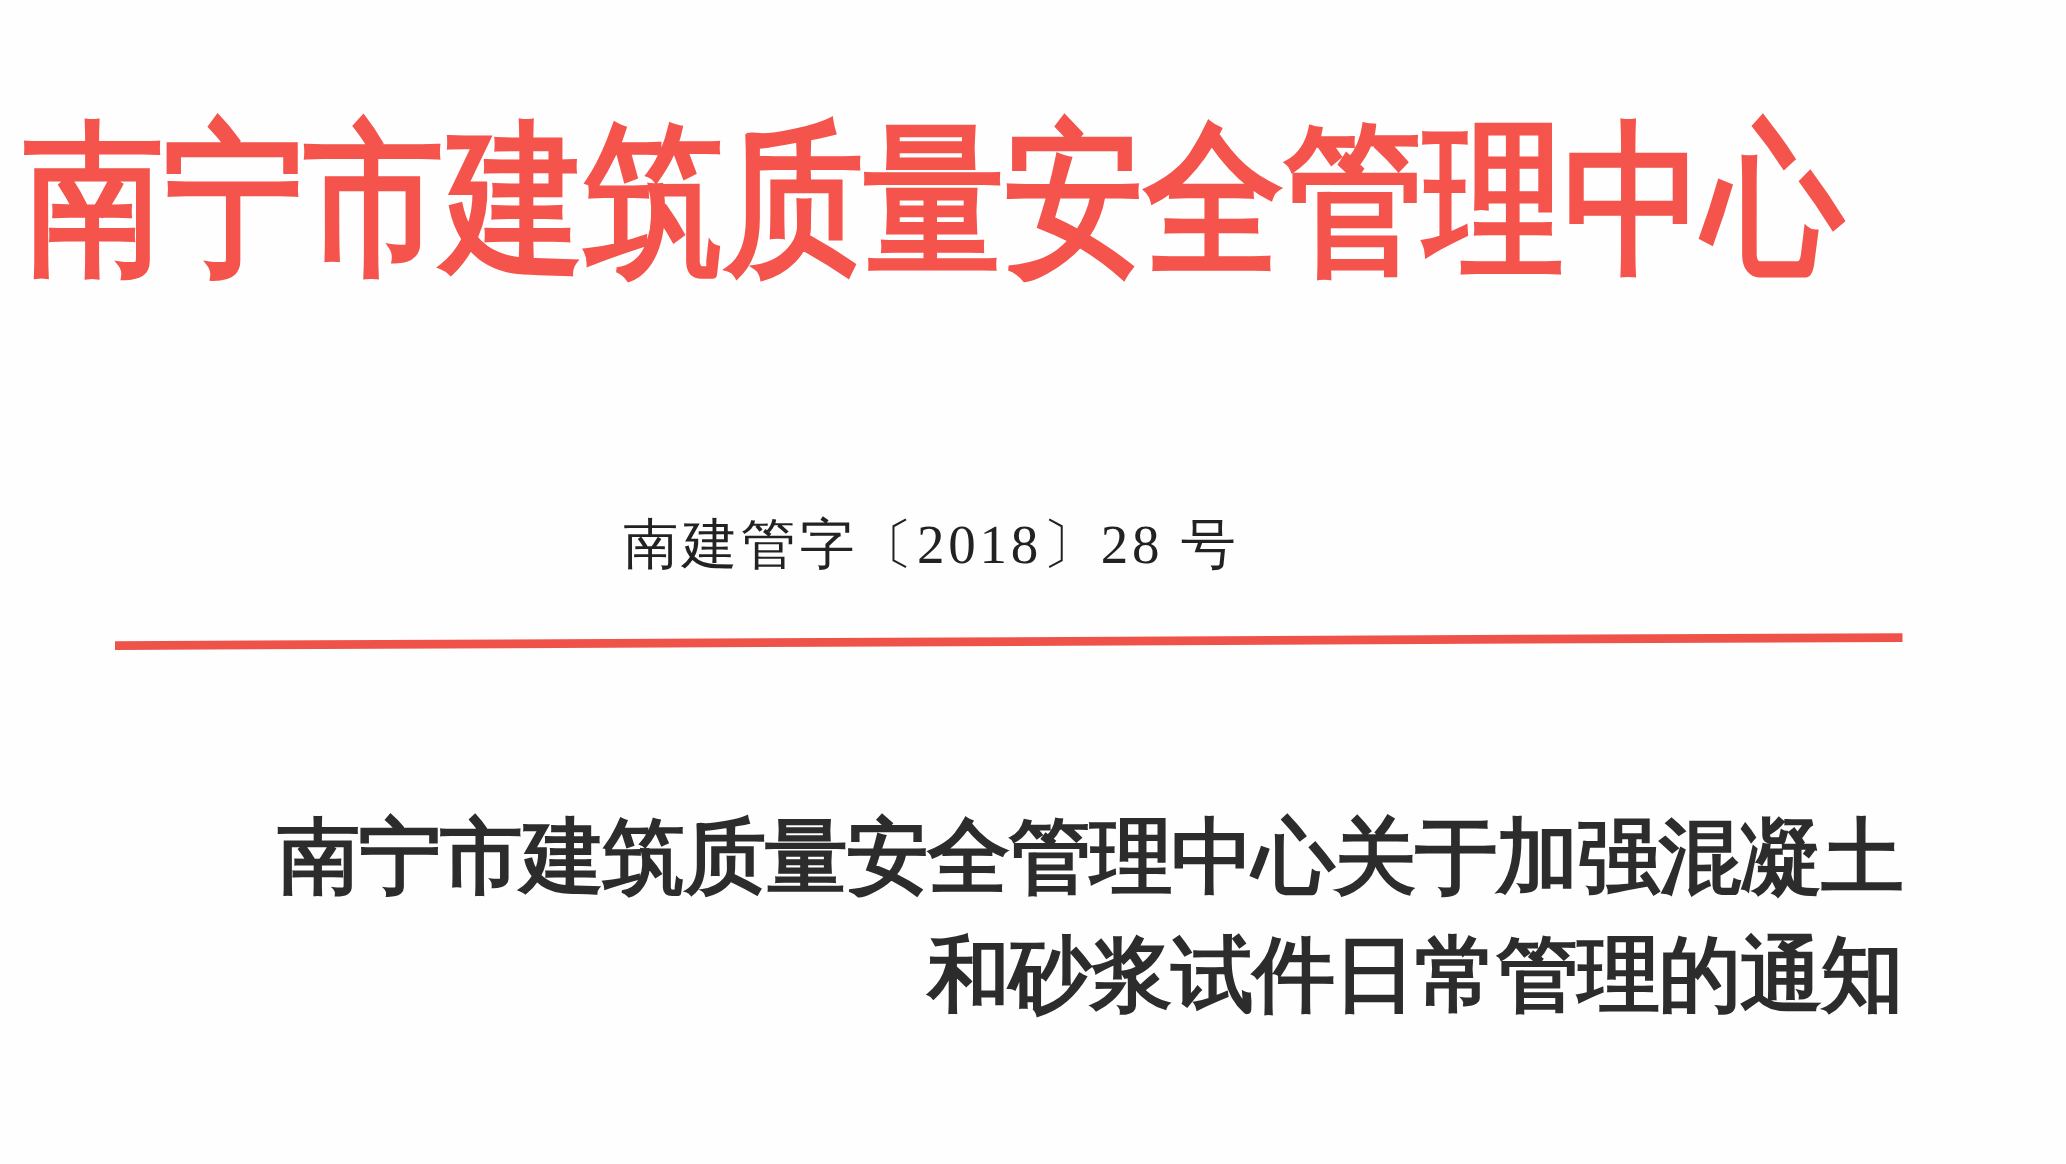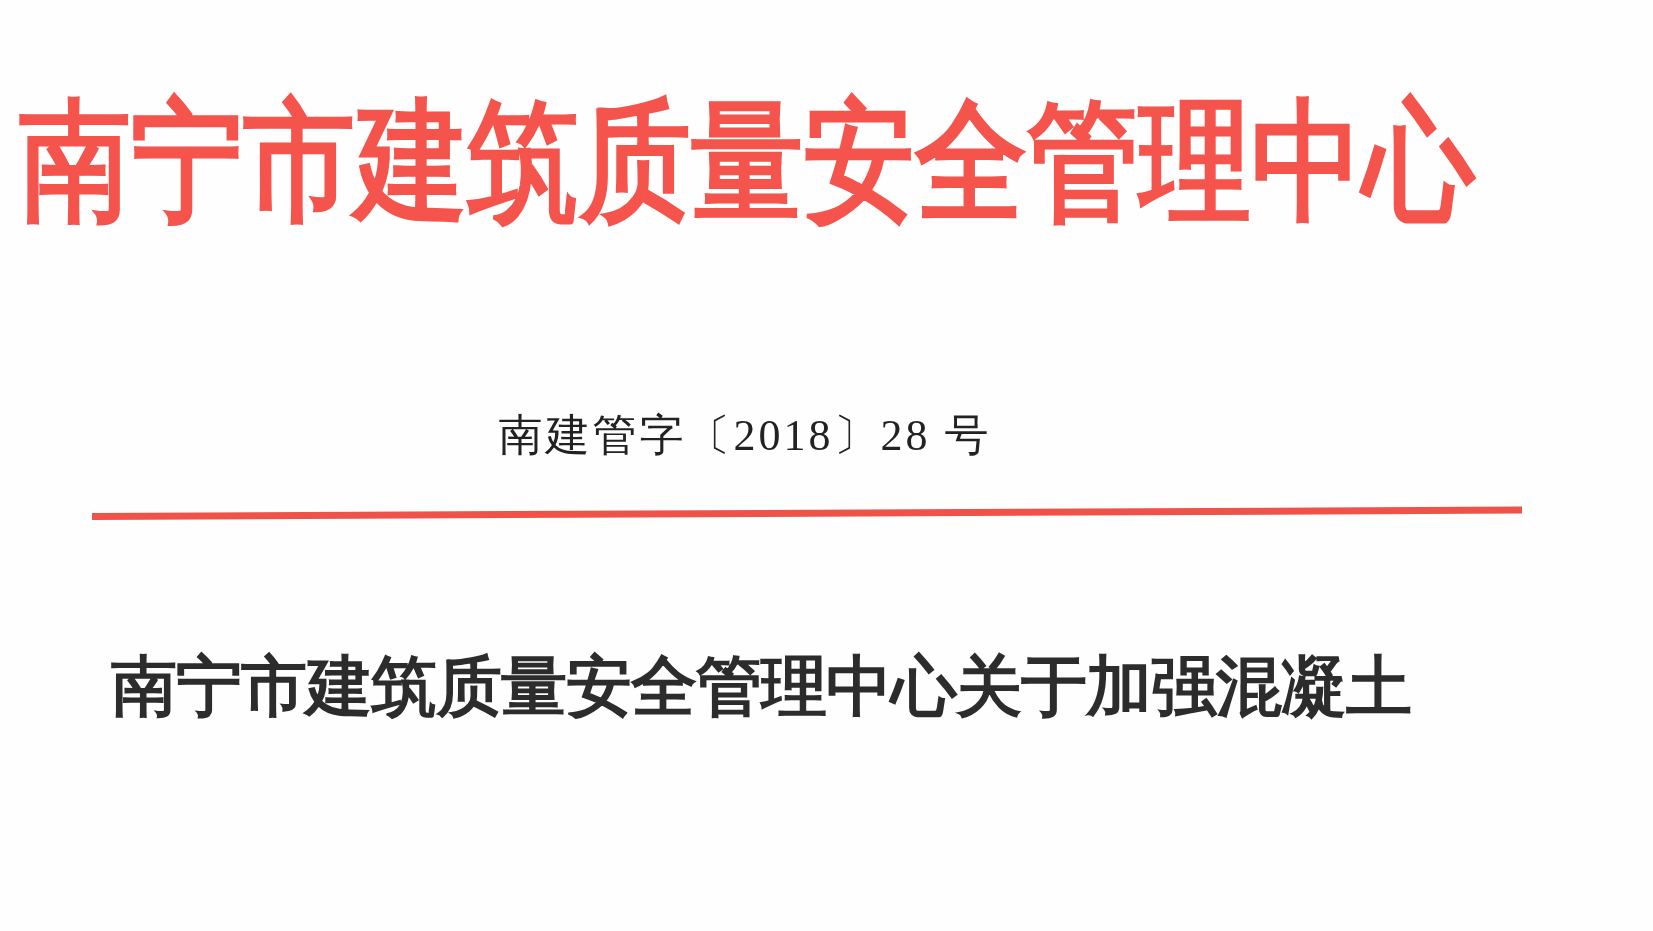--- a/index.html
+++ b/index.html
@@ -71,30 +71,32 @@
     width: 100%;
     text-align: center;
     font-size: 66px;
     line-height: 94px;
     font-weight: 700;
     color: #2c2c2c;
     letter-spacing: -1px;
   }
   .doc-title .title-line {
     white-space: nowrap;
+    text-align: right;
   }
 </style>
 </head>
 <body>
 
 <div class="page">
 
   <div class="org-name">南宁市建筑质量安全管理中心</div>
 
   <div class="doc-number">南建管字〔2018〕28 号</div>
 
   <div class="red-rule"></div>
 
   <div class="doc-title">
     <div class="title-line">南宁市建筑质量安全管理中心关于加强混凝土</div>
+    <div class="title-line">和砂浆试件日常管理的通知</div>
   </div>
 
 </div>
 
 </body></html>

